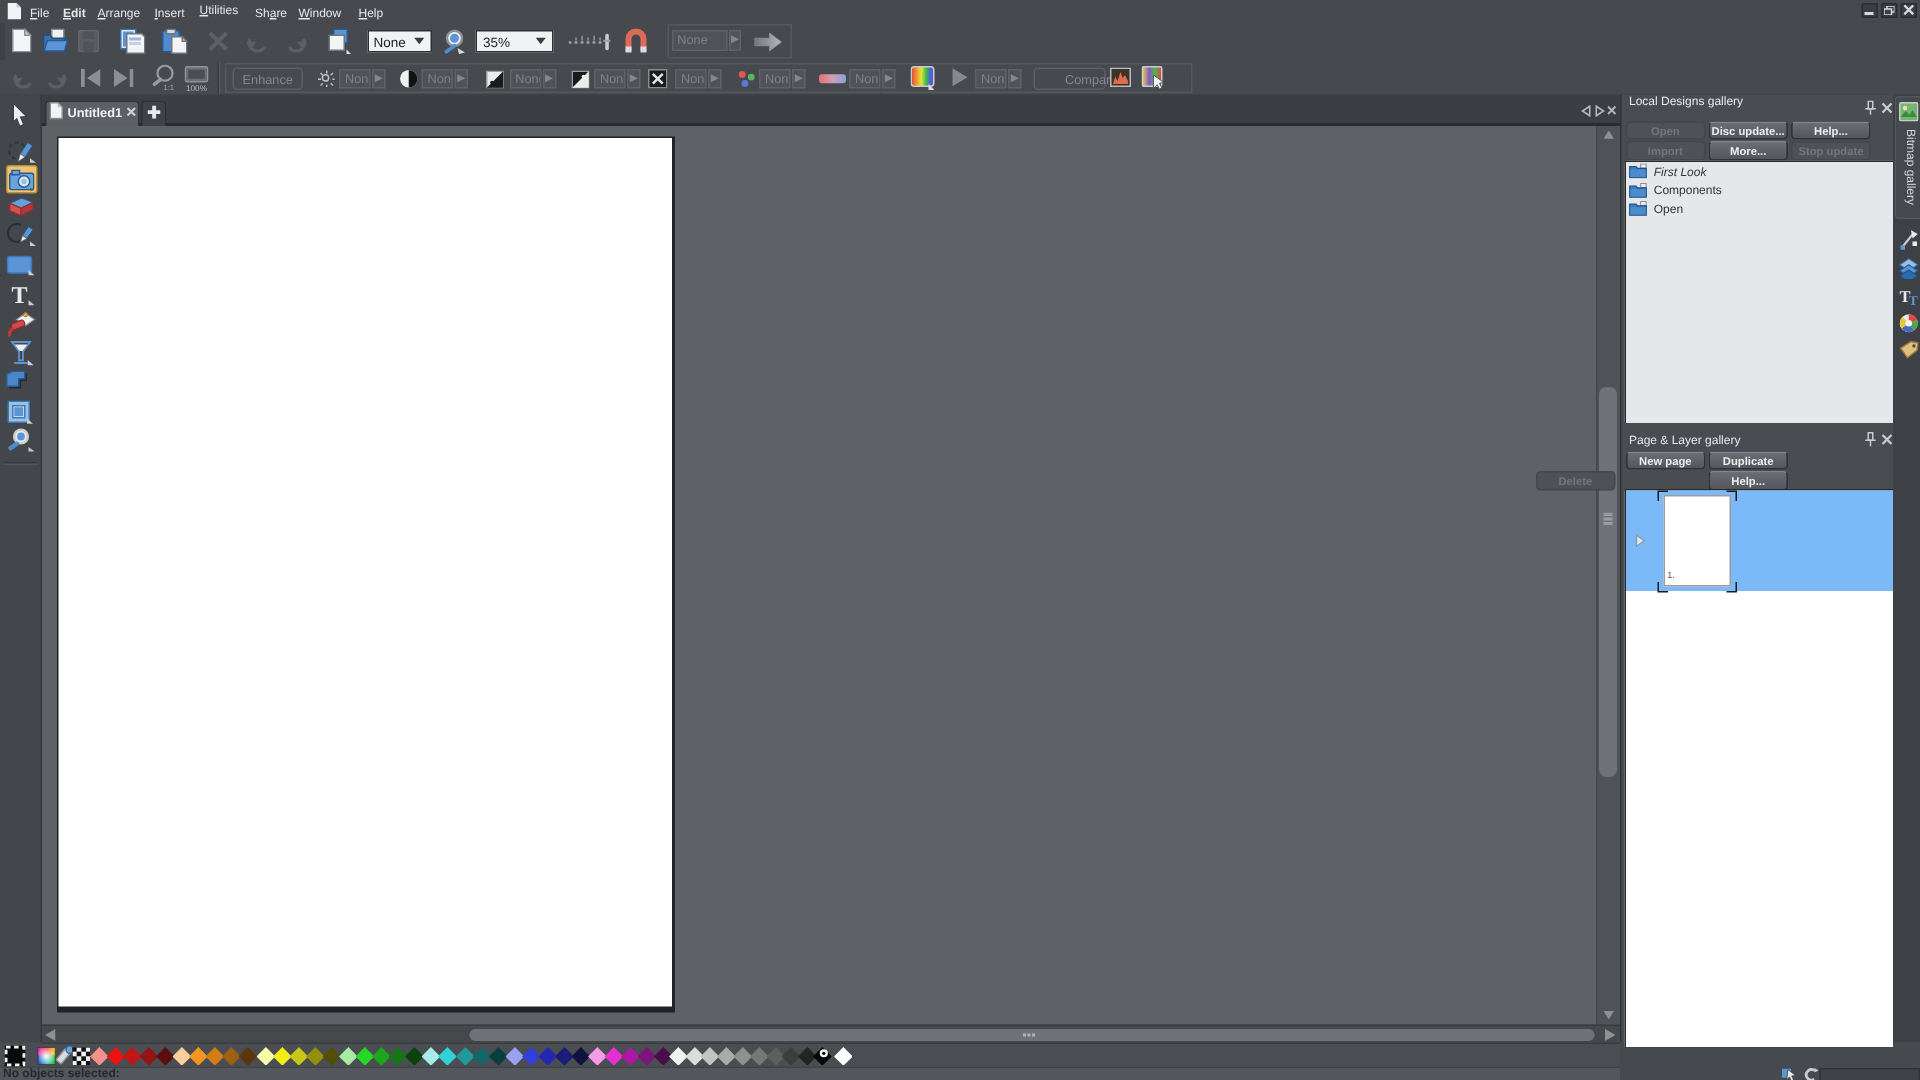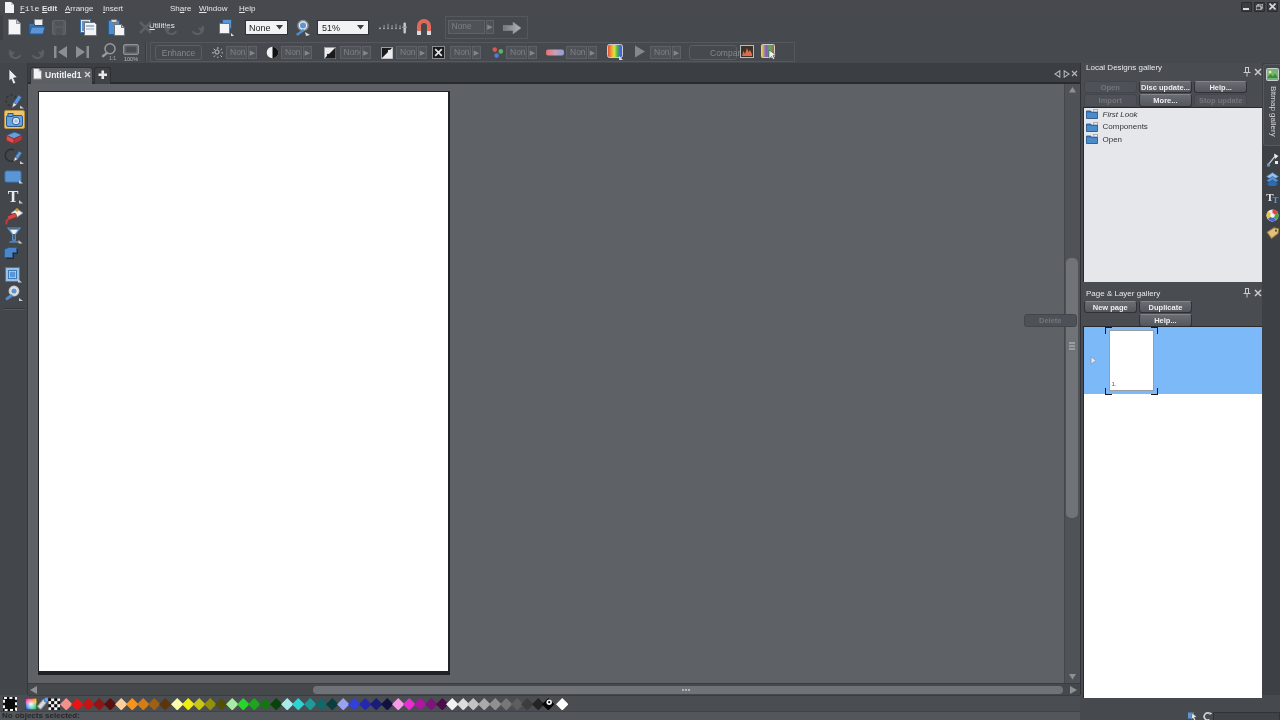--- a/index.html
+++ b/index.html
@@ -25,25 +25,25 @@
 <div class="a" style="left:28px;top:82px;width:1052px;height:2px;background:#292b2e;"></div>
 <div class="a" style="left:1080px;top:63px;width:182px;height:657px;background:#494c51;border-left:1px solid #303236;"></div>
 <div class="a" style="left:1262px;top:63px;width:18px;height:657px;background:#3d4044;"></div>
 <div class="a" style="left:0px;top:695px;width:1280px;height:16px;background:#4a4d52;"></div>
 <div class="a" style="left:0px;top:711px;width:1280px;height:9px;background:#53565a;border-top:1px solid #404347;"></div>
 <div class="a" style="left:1080px;top:695px;width:200px;height:25px;background:#46494e;"></div>
 <svg class="a" style="left:5px;top:2px;" width="9" height="11" viewBox="0 0 9 11">
     <path d="M0 0 h6 l3 3 v8 h-9 z" fill="#f2f3f4"></path>
     <path d="M6 0 l3 3 h-3 z" fill="#c9cdd1"></path>
   </svg>
-<div class="a" style="left:20px;top:3.5px;color:#e6e7e8;font-size:8px;font-family:Liberation Mono, monospace;"><span style="text-decoration:underline">F</span>ile</div>
+<div class="a" style="left:20px;top:3.5px;color:#e6e7e8;font-size:8px;"><span style="text-decoration:underline">F</span>ile</div>
 <div class="a" style="left:42px;top:3.5px;color:#e6e7e8;font-size:8px;font-weight:bold;"><span style="text-decoration:underline">E</span>dit</div>
 <div class="a" style="left:65px;top:3.5px;color:#e6e7e8;font-size:8px;"><span style="text-decoration:underline">A</span>rrange</div>
 <div class="a" style="left:103px;top:3.5px;color:#e6e7e8;font-size:8px;"><span style="text-decoration:underline">I</span>nsert</div>
-<div class="a" style="left:133px;top:21px;color:#e6e7e8;font-size:8px;margin-left:16px;"><span style="text-decoration:underline">U</span>tilities</div>
+<div class="a" style="left:133px;top:2px;color:#e6e7e8;font-size:8px;"><span style="text-decoration:underline">U</span>tilities</div>
 <div class="a" style="left:170px;top:3.5px;color:#e6e7e8;font-size:8px;text-align:center;">Sh<span style="text-decoration:underline">a</span>re</div>
 <div class="a" style="left:199px;top:3.5px;color:#e6e7e8;font-size:8px;"><span style="text-decoration:underline">W</span>indow</div>
 <div class="a" style="left:239px;top:3.5px;color:#e6e7e8;font-size:8px;"><span style="text-decoration:underline">H</span>elp</div>
 <div class="a" style="left:1241px;top:2px;width:11px;height:10px;background:#3a3d41;border:1px solid #2a2c2f;border-radius:1px;"></div>
 <div class="a" style="left:1243px;top:8px;width:6px;height:2px;background:#d7d9da;"></div>
 <div class="a" style="left:1254px;top:2px;width:11px;height:10px;background:#3a3d41;border:1px solid #2a2c2f;border-radius:1px;"></div>
 <svg class="a" style="left:1256px;top:3.5px;" width="7" height="6" viewBox="0 0 7 6">
     <rect x="2" y="0" width="5" height="4" fill="none" stroke="#d7d9da"></rect>
     <rect x="0" y="2" width="5" height="4" fill="#3a3d41" stroke="#d7d9da"></rect>
   </svg>
@@ -100,21 +100,21 @@
 <svg class="a" style="left:276px;top:25px;" width="8" height="6" viewBox="0 0 8 6">
     <path d="M0 0 h7 l-3.5 4.5 z" fill="#3a3d40"></path>
   </svg>
 <svg class="a" style="left:295px;top:19px;" width="18" height="17" viewBox="0 0 18 17">
     <circle cx="8" cy="6.5" r="5" fill="#eef1f3" stroke="#8e9296" stroke-width="1.6"></circle>
     <circle cx="8" cy="6.5" r="3" fill="#5b95d5"></circle>
     <rect x="1" y="12.5" width="9" height="2.5" rx="1" fill="#4e8ccd" transform="rotate(-35 5 14)"></rect>
     <path d="M10 13 l5 3 -4 1 z" fill="#d9dcdf"></path>
   </svg>
 <div class="a" style="left:317px;top:20px;width:52px;height:15px;background:#f1f2f3;border:1px solid #2e3033;"></div>
-<div class="a" style="left:322px;top:23px;color:#1b1d1f;font-size:9px;">51%</div>
+<div class="a" style="left:322px;top:23px;color:#1b1d1f;font-size:9px;">35%</div>
 <svg class="a" style="left:357px;top:25px;" width="8" height="6" viewBox="0 0 8 6">
     <path d="M0 0 h7 l-3.5 4.5 z" fill="#3a3d40"></path>
   </svg>
 <svg class="a" style="left:379px;top:22px;" width="28" height="12" viewBox="0 0 28 12">
     <g fill="#9ea1a5">
       <rect x="0" y="5.5" width="2" height="1.6"></rect>
       <rect x="4" y="5.5" width="2" height="1.6"></rect>
       <rect x="8" y="5.5" width="2" height="1.6"></rect>
       <rect x="12" y="5.5" width="2" height="1.6"></rect>
       <rect x="16" y="5.5" width="2" height="1.6"></rect>

